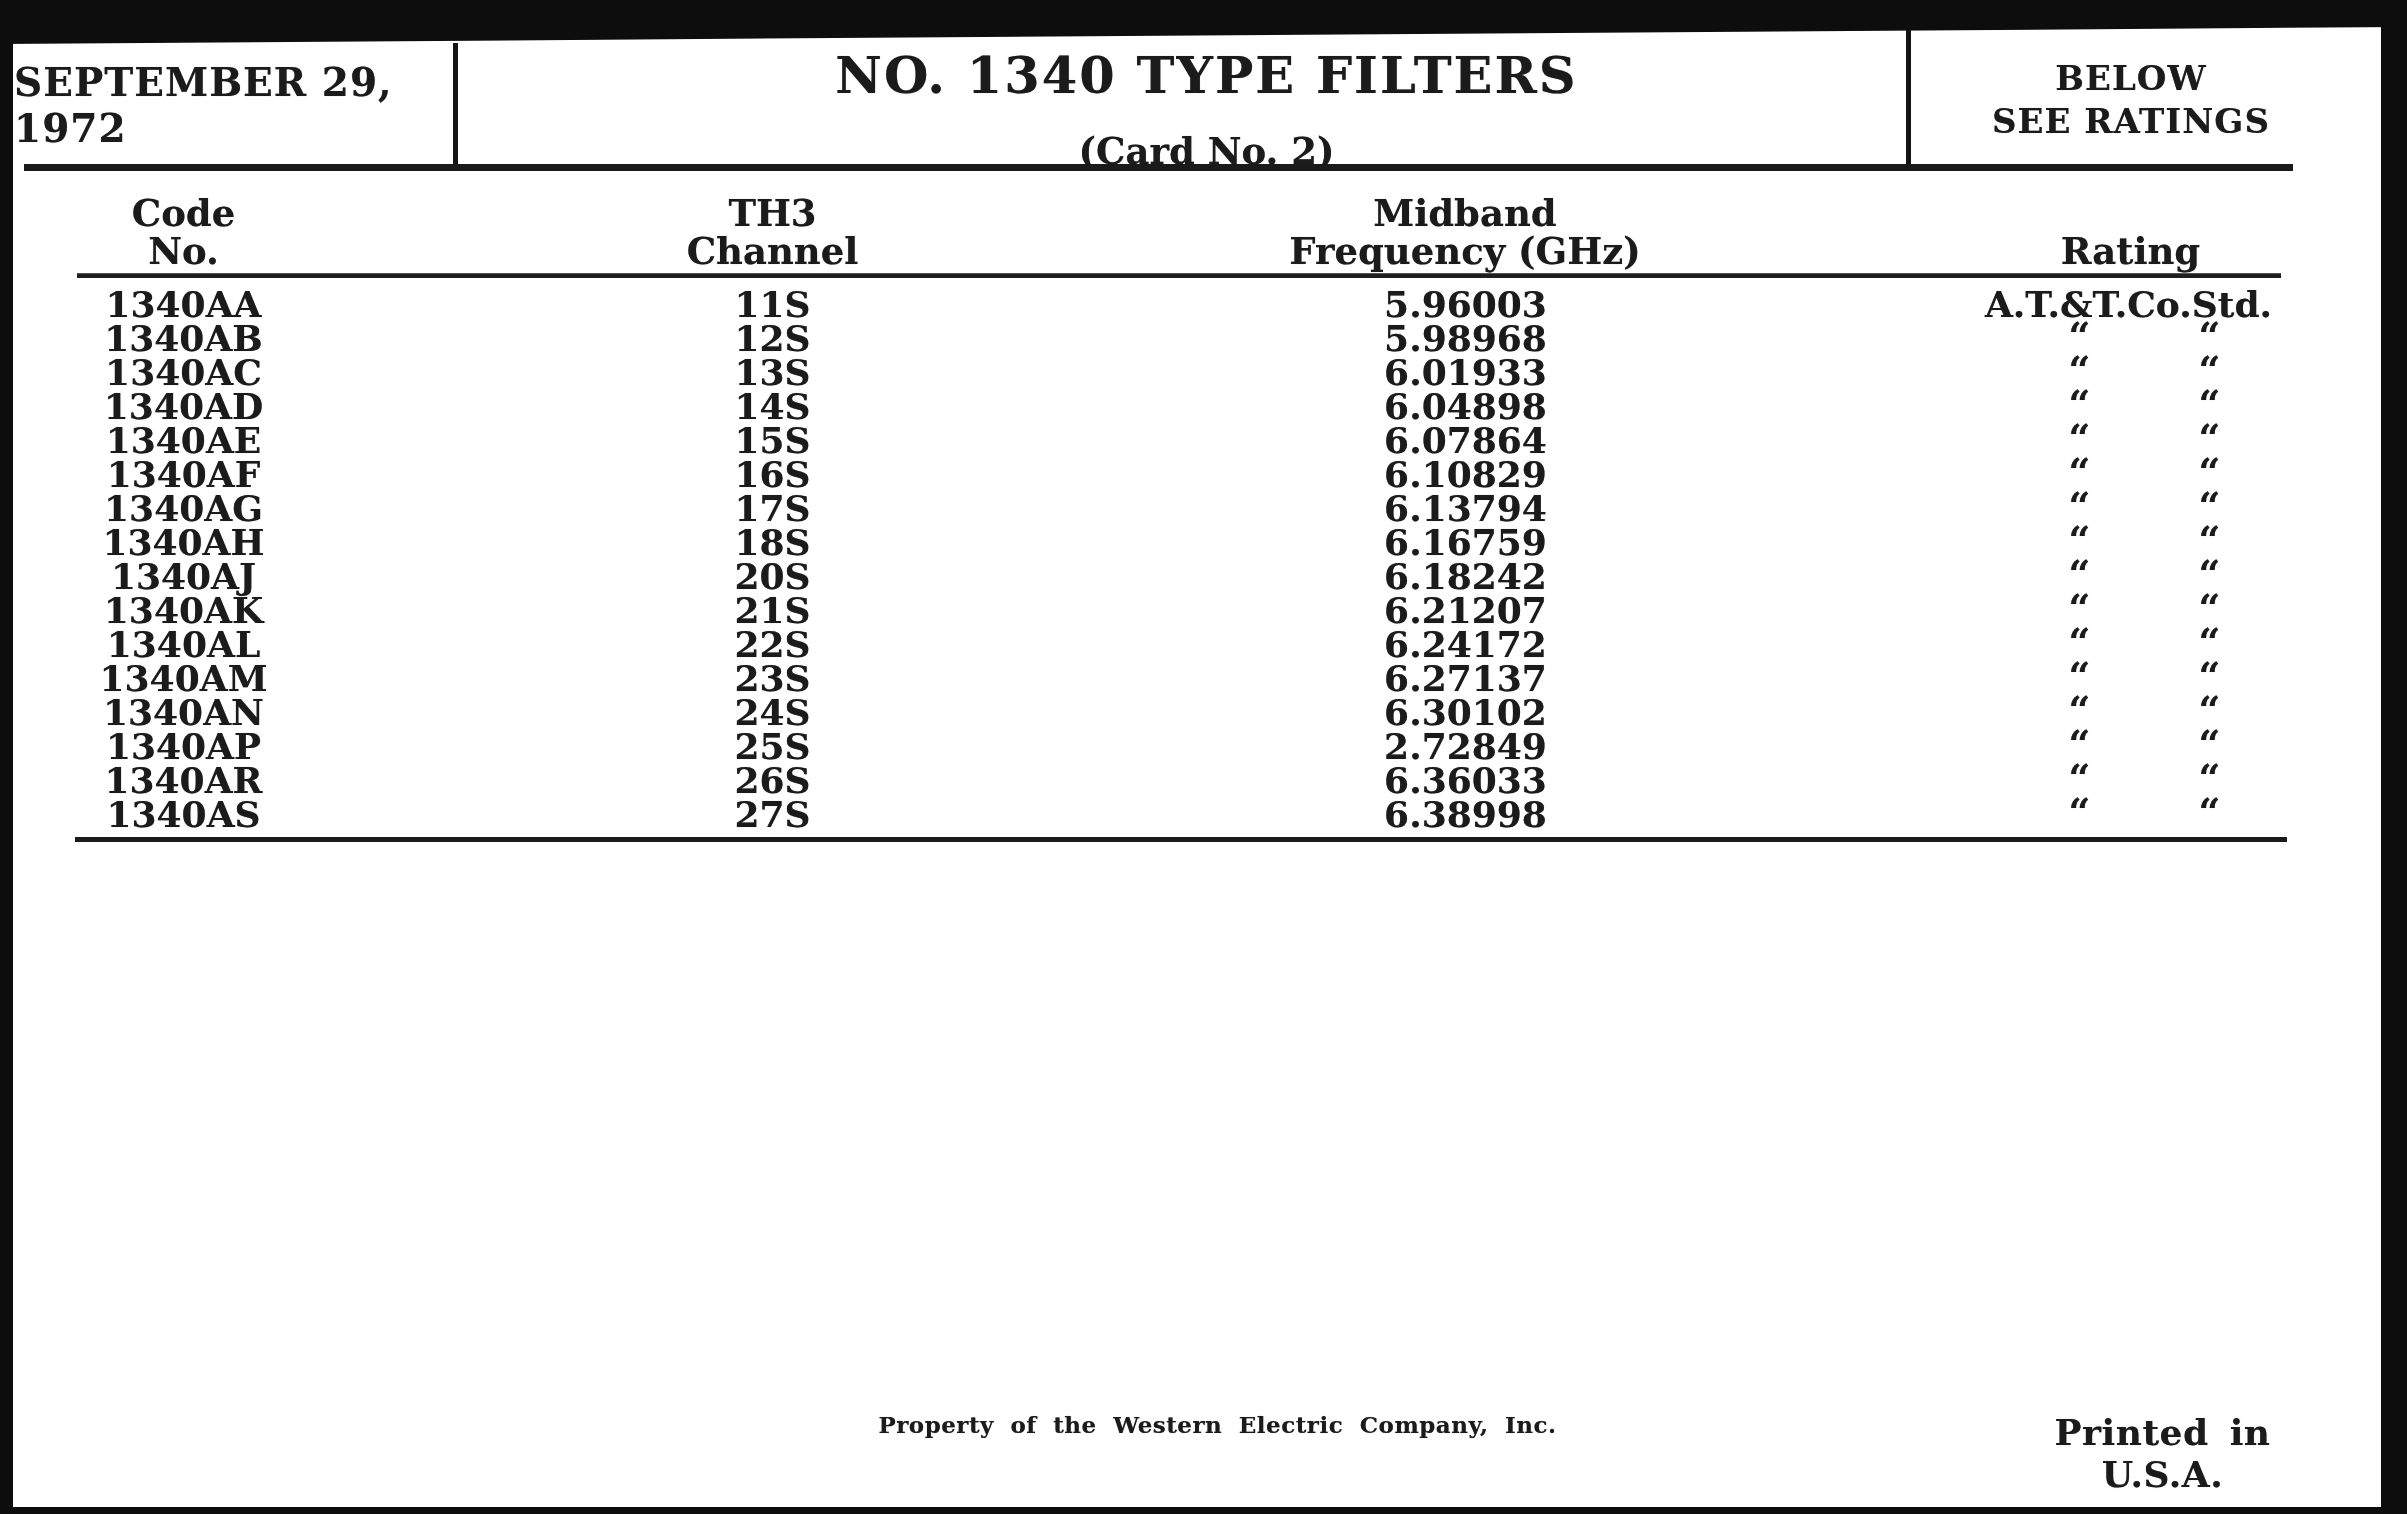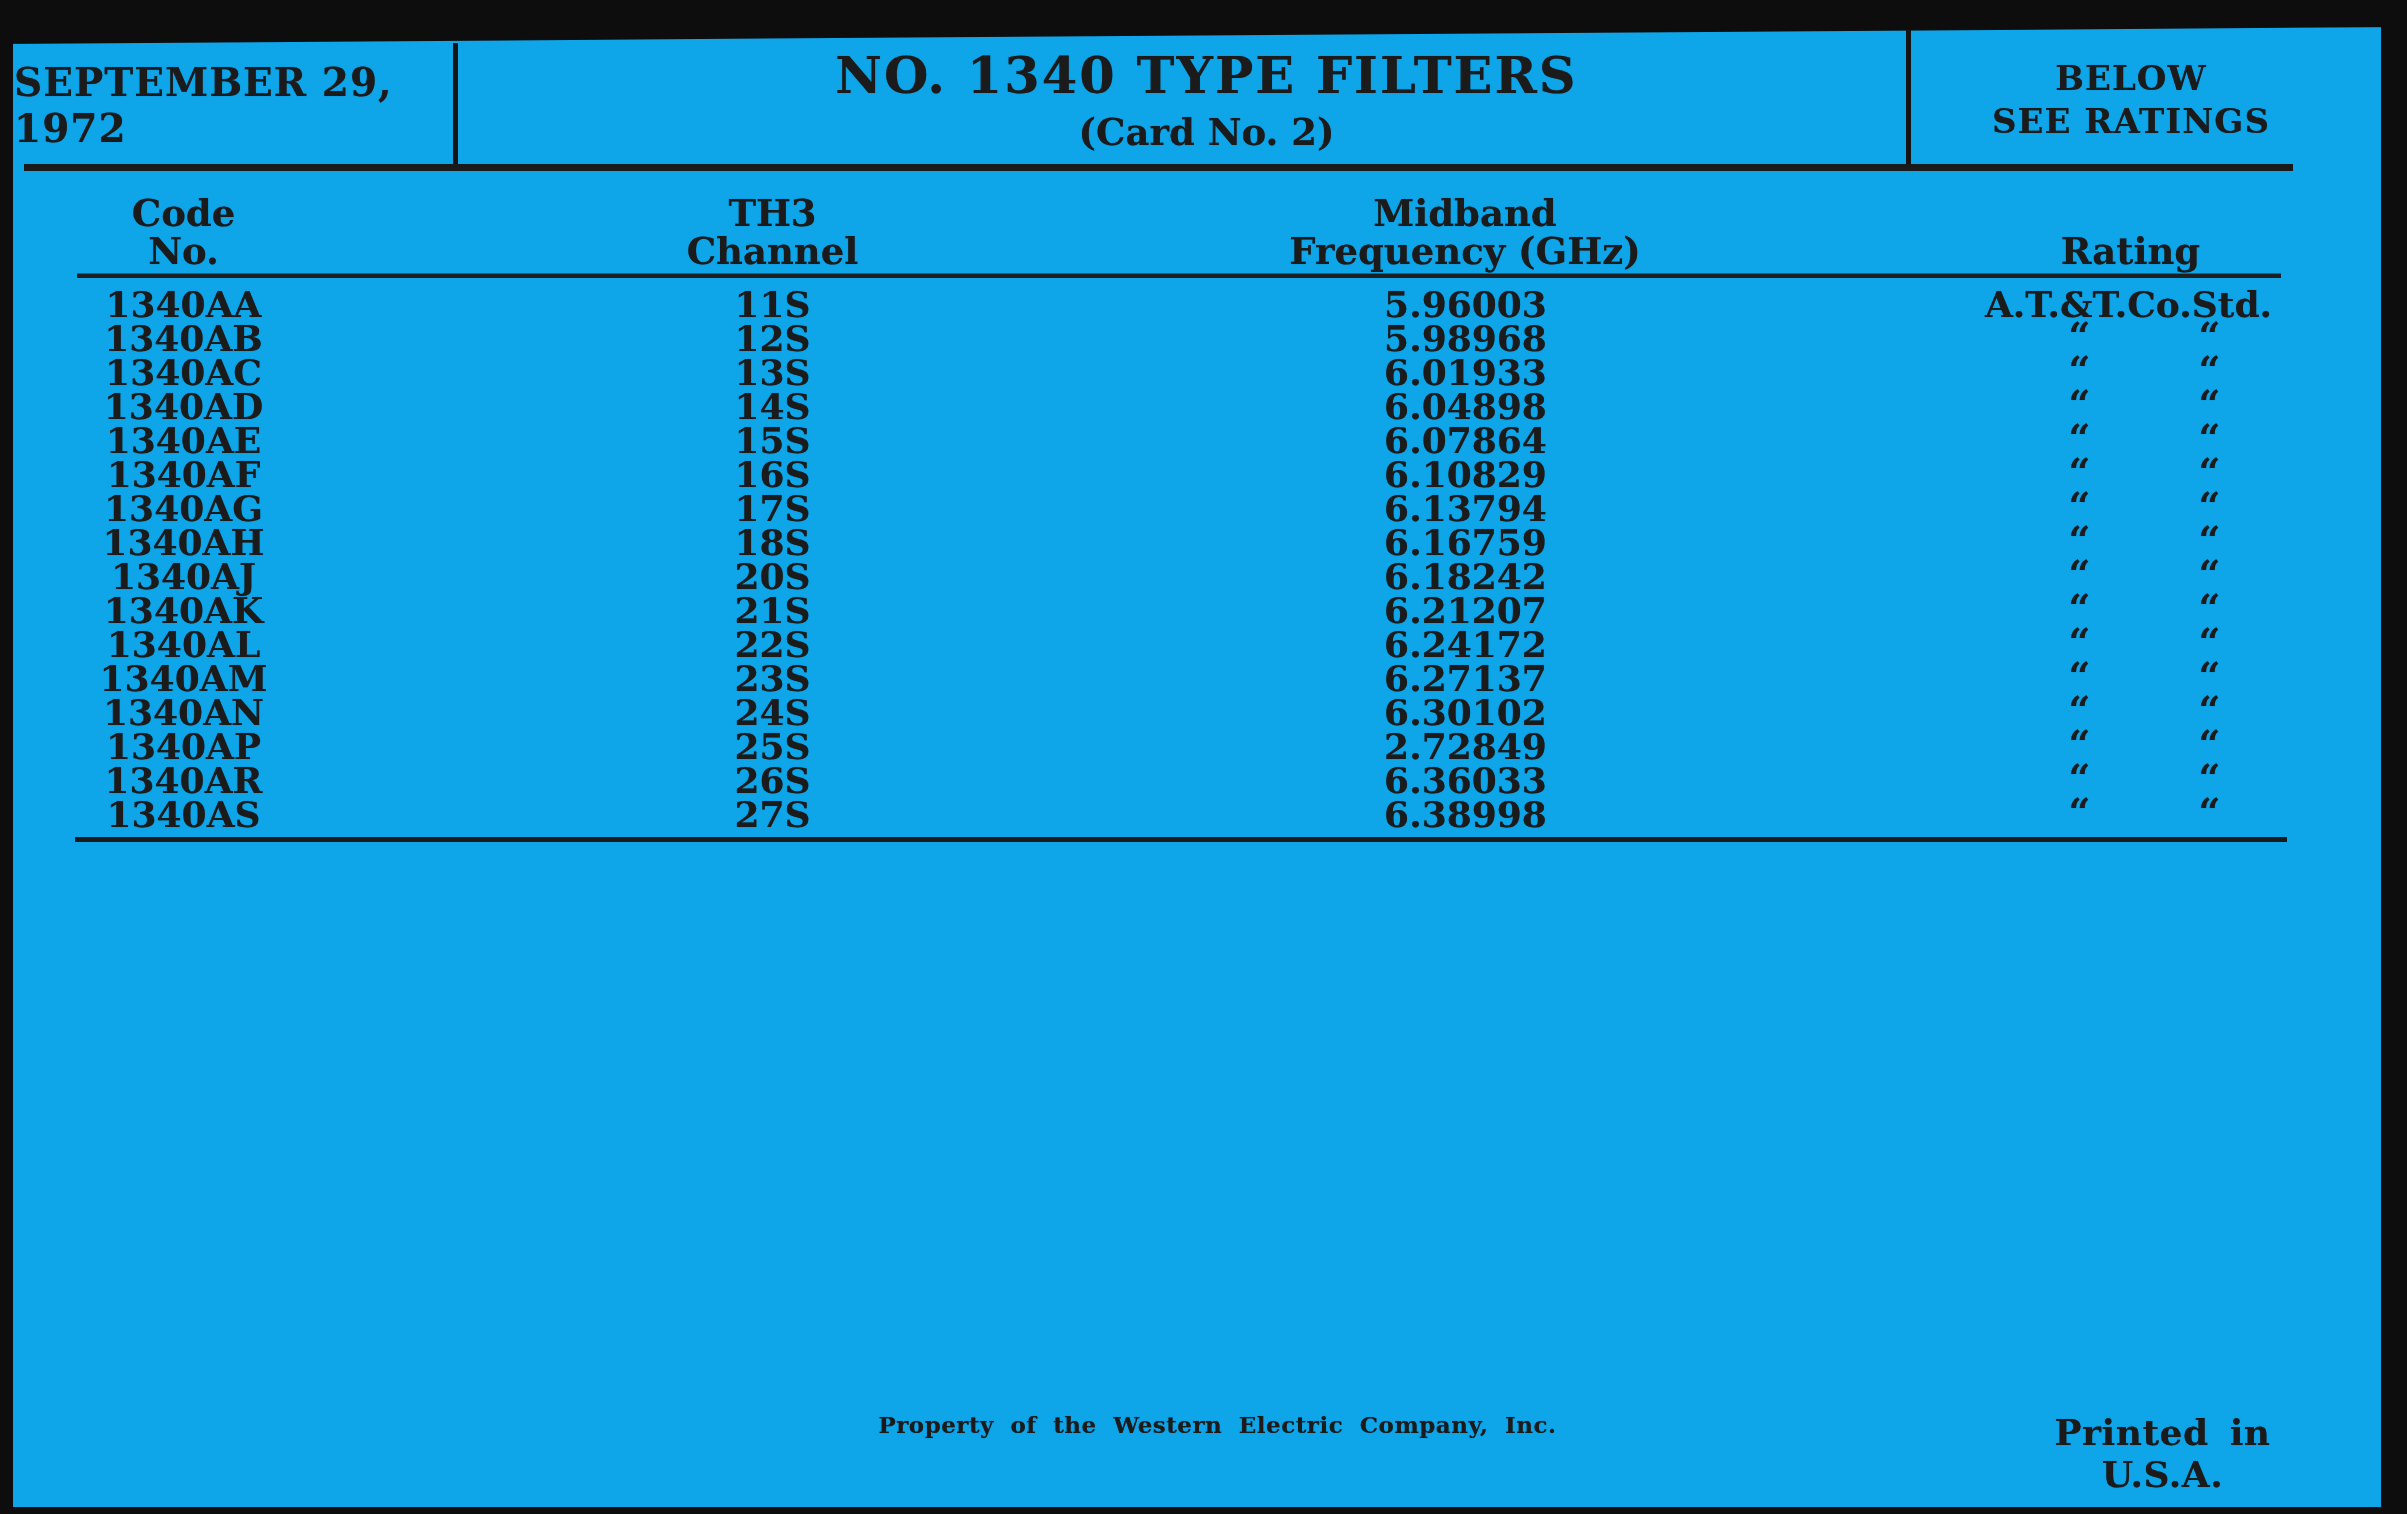--- a/index.html
+++ b/index.html
@@ -1,19 +1,19 @@
 <!DOCTYPE html>
 <html><head>
 <meta charset="utf-8">
 <style>
   html,body{margin:0;padding:0;background:#000;}
   .page{
     position:relative;
     width:2408px;height:1515px;
-    background:#0ea5e9;
+    background:#ffffff;
     overflow:hidden;
     font-family:"DejaVu Serif","Liberation Serif",serif;
     font-weight:bold;
     color:#1b1b1b;
   }
   
   .bar-top{
     position:absolute;left:0;top:0;width:2408px;height:46px;
     background:#0d0d0d;
     clip-path:polygon(0 0,2408px 0,2408px 27px,0 44px);
@@ -27,21 +27,21 @@
     position:absolute;left:14px;top:43px;width:440px;height:123px;
     display:flex;align-items:center;justify-content:center;
     font-size:39px;letter-spacing:1px;
   }
   .hdr-center{
     position:absolute;left:458px;top:43px;width:1445px;height:123px;
     text-align:center;
     padding-left:26px;
   }
   .hdr-title{font-size:51px;letter-spacing:2px;margin-top:2px;}
-  .hdr-subtitle{font-size:37px;margin-top:5px;}
+  .hdr-subtitle{font-size:37px;margin-top:24px;}
   .hdr-ratings{
     position:absolute;left:1913px;top:43px;width:436px;height:123px;
     text-align:center;font-size:34px;letter-spacing:1px;line-height:43px;
     padding-top:14px;box-sizing:border-box;
   }
   .vline1{position:absolute;left:453px;top:43px;width:5px;height:123px;background:#141414;}
   .vline2{position:absolute;left:1906px;top:30px;width:5px;height:136px;background:#141414;}
   .hline-thick{position:absolute;left:24px;top:164px;width:2269px;height:7px;background:#1a1a1a;}
 
   

